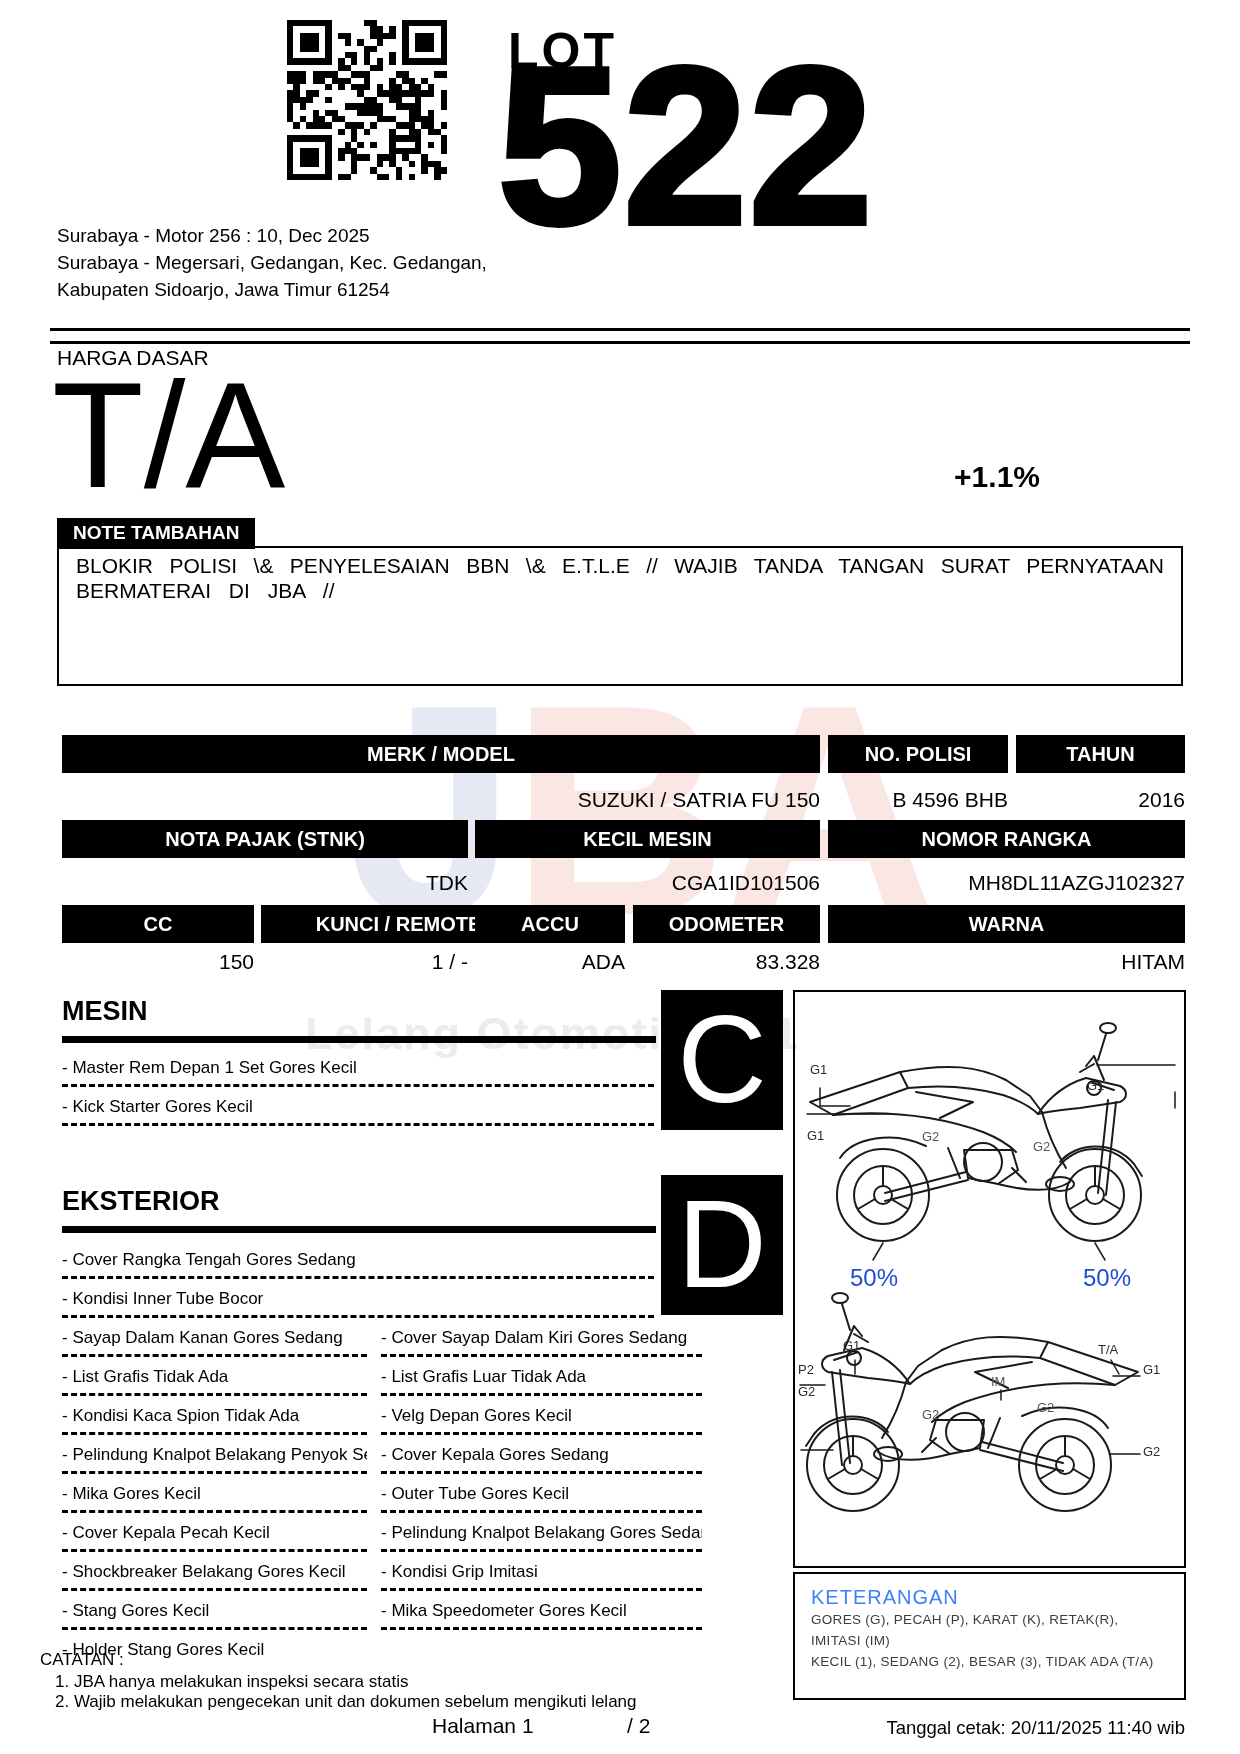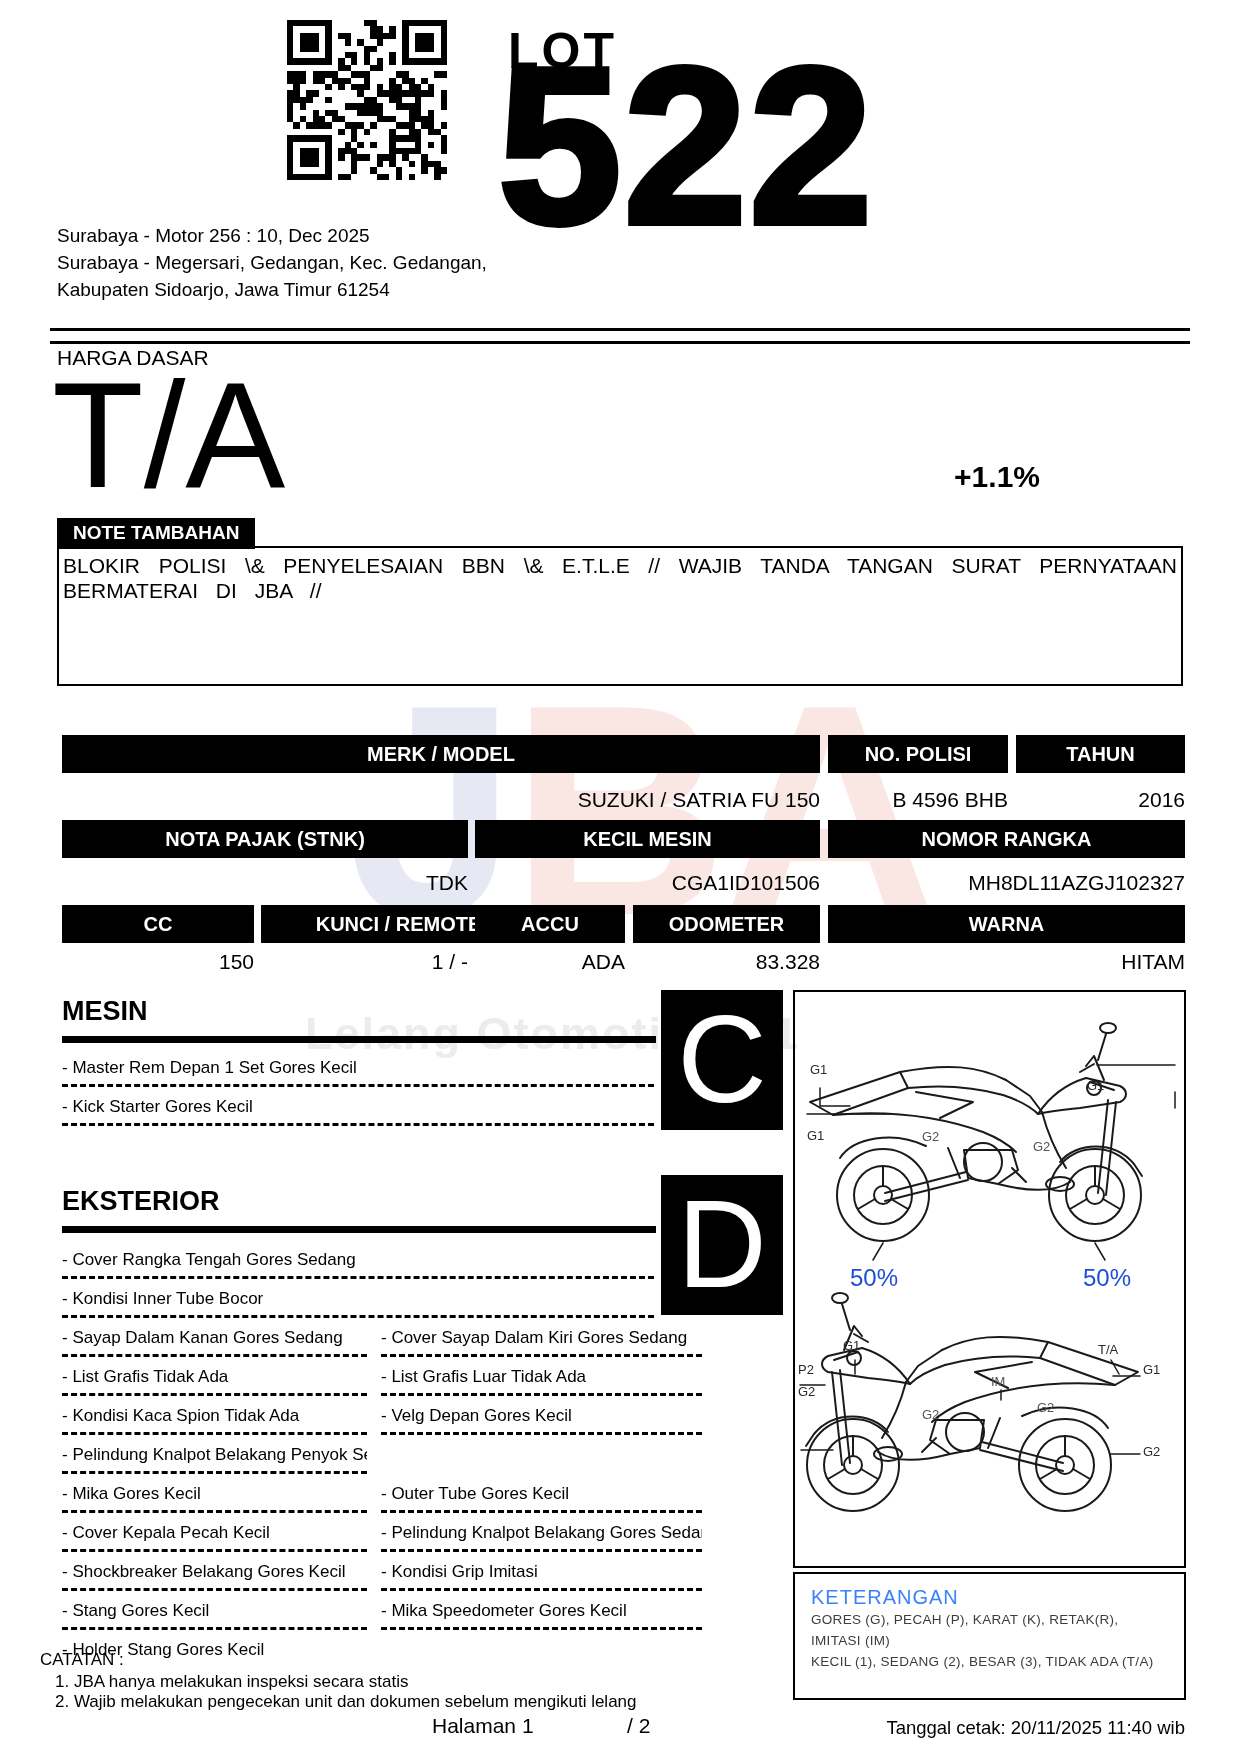--- a/index.html
+++ b/index.html
@@ -15,21 +15,21 @@
 
   .dbl-rule{position:absolute;left:50px;top:328px;width:1140px;height:10px;
             border-top:3px solid #000;border-bottom:3px solid #000;}
   .harga-label{position:absolute;left:57px;top:346px;font-size:21px;}
   .harga-value{position:absolute;left:52px;top:360px;font-size:150px;line-height:1;}
   .pct{position:absolute;right:200px;top:460px;font-size:30px;font-weight:bold;}
 
   .note-label{position:absolute;left:57px;top:518px;background:#000;color:#fff;font-weight:bold;
               font-size:19px;padding:4px 16px 5px;}
   .note-box{position:absolute;left:57px;top:546px;width:1126px;height:140px;border:2px solid #000;
-            box-sizing:border-box;padding:5px 4px;font-size:21px;line-height:25px;}
+            box-sizing:border-box;padding:5px 17px;font-size:21px;line-height:25px;}
   .note-l1{text-align:justify;text-align-last:justify;}
   .note-l2{word-spacing:12px;}
 
   
   .hcell{position:absolute;height:38px;background:#000;color:#fff;font-weight:bold;font-size:20px;
          line-height:38px;text-align:center;}
   .vcell{position:absolute;height:26px;font-size:21px;text-align:right;}
 
   
   .sec-title{position:absolute;font-size:27px;font-weight:bold;}
@@ -373,20 +373,21 @@
     <div class="list-row">
         <div class="cell lft">- List Grafis Tidak Ada</div>
         <div class="cell rgt">- List Grafis Luar Tidak Ada</div>
       </div>
     <div class="list-row">
         <div class="cell lft">- Kondisi Kaca Spion Tidak Ada</div>
         <div class="cell rgt">- Velg Depan Gores Kecil</div>
       </div>
     <div class="list-row">
         <div class="cell lft">- Pelindung Knalpot Belakang Penyok Sedang</div>
+        <div class="cell rgt">- Cover Kepala Gores Sedang</div>
       </div>
     <div class="list-row">
         <div class="cell lft">- Mika Gores Kecil</div>
         <div class="cell rgt">- Outer Tube Gores Kecil</div>
       </div>
     <div class="list-row">
         <div class="cell lft">- Cover Kepala Pecah Kecil</div>
         <div class="cell rgt">- Pelindung Knalpot Belakang Gores Sedang</div>
       </div>
     <div class="list-row">

